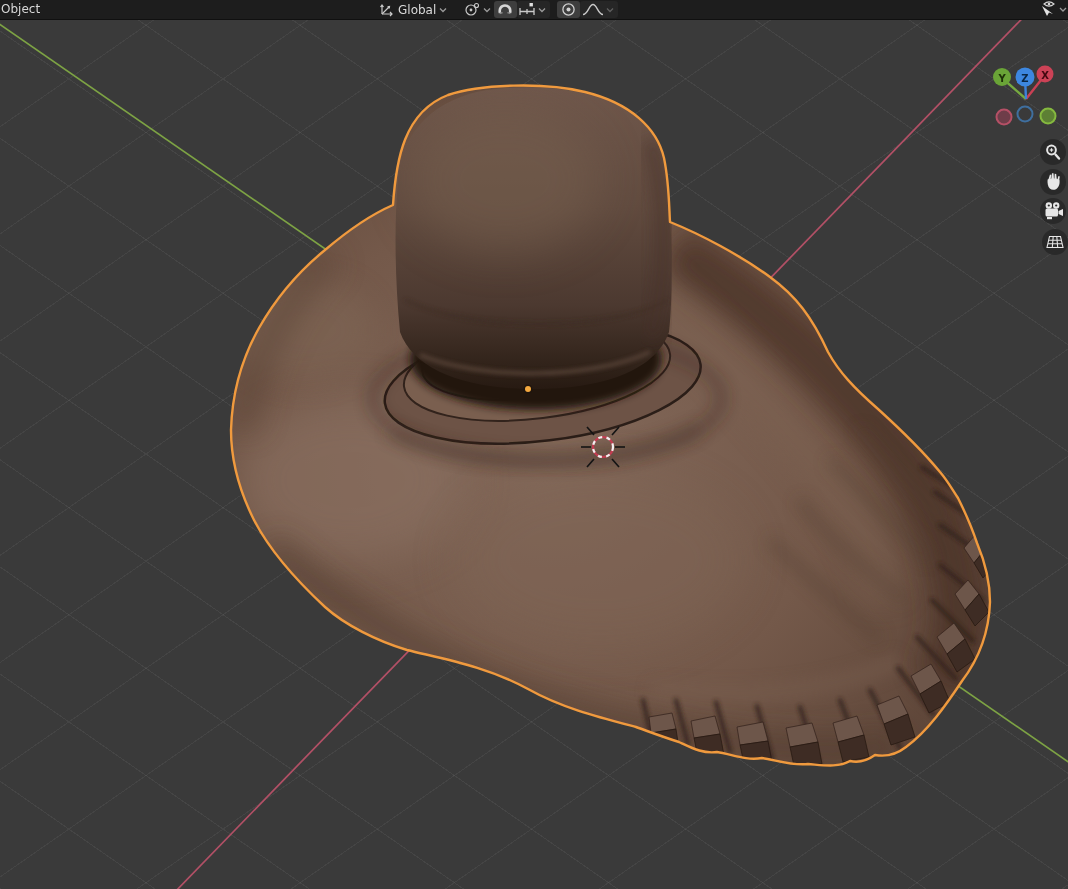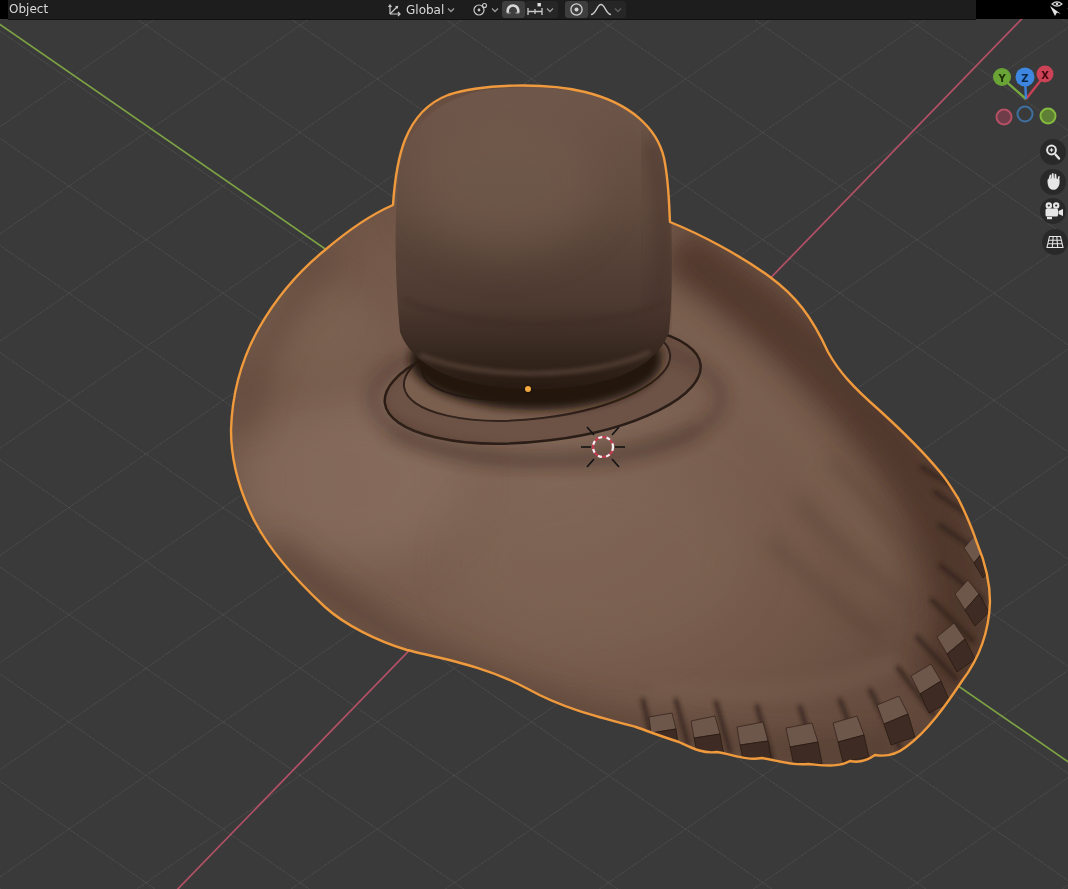--- a/index.html
+++ b/index.html
@@ -1,19 +1,19 @@
 <!DOCTYPE html>
 <html><head>
 <meta charset="utf-8">
 <style>
   html,body{margin:0;padding:0;background:#000;}
   body{width:1068px;height:889px;position:relative;overflow:hidden;
        font-family:"DejaVu Sans","Liberation Sans",sans-serif;}
   
-  .header{position:absolute;left:8px;top:0;width:968px;height:19px;background:#1d1d1d;
+  .header{position:absolute;left:0;top:0;width:1068px;height:19px;background:#1d1d1d;
           border-bottom:1px solid #101010;z-index:30;}
   .mode-label{position:absolute;left:1px;top:2px;font-size:12px;color:#d8d8d8;}
   .widget{position:absolute;top:0;height:19px;display:flex;align-items:center;}
   .wtext{font-size:12px;color:#d9d9d9;margin:0 2px;}
   .btnbox{position:absolute;top:1px;height:17px;border-radius:3px;}
   .bg-on{background:#3e3e3e;}
   .bg-off{background:#262626;}
   svg text{user-select:none;}
   
   .viewport{position:absolute;left:0;top:19px;width:1068px;height:870px;background:#3a3a3a;}

